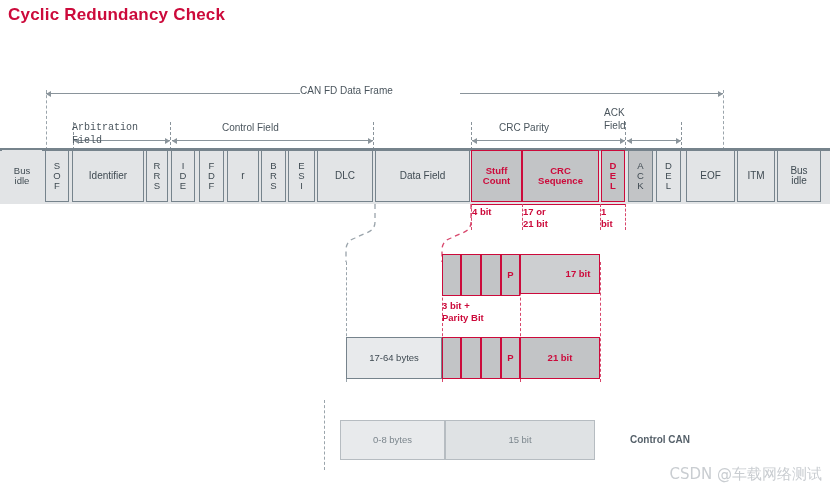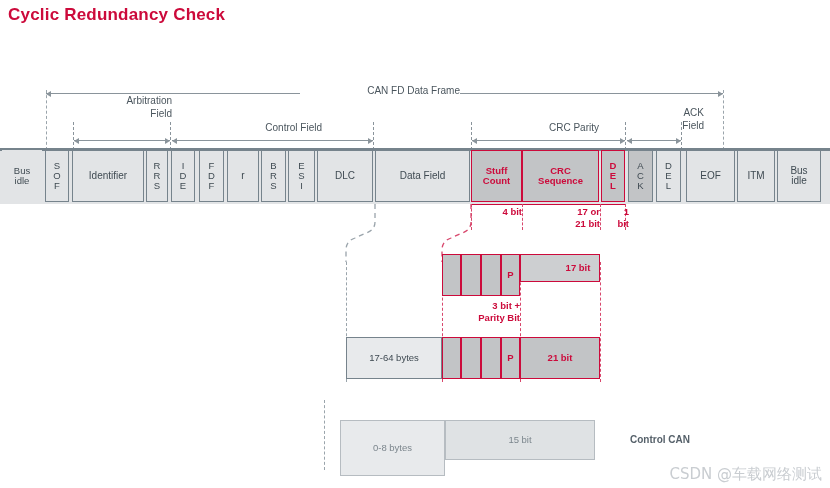--- a/index.html
+++ b/index.html
@@ -51,21 +51,21 @@
     border-top:3px solid transparent;border-bottom:3px solid transparent;
   }
   .arrow::before{left:0;border-right:5px solid #8a949b;}
   .arrow::after{right:0;border-left:5px solid #8a949b;}
 
   .vdash{position:absolute;width:0;border-left:1.2px dashed #9aa4ab;}
   .vdash.red{border-left-color:#d8476c;}
   .vdash.tick{border-left-color:#8a949b;}
 
   .alabel{
-    position:absolute;font-size:10px;color:#4a555d;text-align:right;
+    position:absolute;font-size:10px;color:#4a555d;text-align:left;
     line-height:1.25;
   }
   .alabel.red{color:#cc0a3b;font-weight:bold;font-size:9.5px;}
 
   .hline{position:absolute;height:1.4px;background:#cc0a3b;}
 
   
   .conn{position:absolute;}
 
   .classic-label{
@@ -85,21 +85,21 @@
   <div class="title">Cyclic Redundancy Check</div>
 
   <div class="vdash" style="left:46px;top:90px;height:60px;"></div>
   <div class="vdash" style="left:723px;top:90px;height:60px;"></div>
   <div class="arrow" style="left:46px;top:93px;width:677px;"></div>
   <div class="alabel" style="left:300px;top:85px;width:160px;background:#fff;">CAN FD Data Frame</div>
 
   <div class="vdash tick" style="left:73px;top:122px;height:28px;"></div>
   <div class="vdash tick" style="left:170px;top:122px;height:28px;"></div>
   <div class="arrow" style="left:74px;top:140px;width:96px;"></div>
-  <div class="alabel" style="left:72px;top:95px;width:100px;">
+  <div class="alabel" style="left:72px;top:122px;width:100px;font-family:Liberation Mono, monospace;">
     <span>Arbitration</span><br>
     <span>Field</span>
   </div>
 
   <div class="vdash tick" style="left:373px;top:122px;height:28px;"></div>
   <div class="arrow" style="left:172px;top:140px;width:201px;"></div>
   <div class="alabel" style="left:222px;top:122px;width:100px;">Control Field</div>
 
   <div class="vdash tick" style="left:471px;top:122px;height:28px;"></div>
   <div class="vdash tick" style="left:625px;top:122px;height:28px;"></div>
@@ -250,34 +250,34 @@
 
   <div class="vdash red" style="left:442px;top:262px;height:120px;"></div>
   <div class="vdash red" style="left:520px;top:262px;height:120px;"></div>
   <div class="vdash red" style="left:600px;top:262px;height:120px;"></div>
   <div class="vdash" style="left:346px;top:262px;height:120px;"></div>
 
   <div class="cell red" style="left:442px;top:254px;width:19px;height:42px;"></div>
   <div class="cell red" style="left:461px;top:254px;width:20px;height:42px;"></div>
   <div class="cell red" style="left:481px;top:254px;width:20px;height:42px;"></div>
   <div class="cell red" style="left:501px;top:254px;width:19px;height:42px;">P</div>
-  <div class="cell red" style="left:520px;top:254px;width:80px;height:28px;background:#cdcfd1;padding-left:36px;">17 bit</div>
+  <div class="cell red" style="left:520px;top:254px;width:80px;height:40px;background:#cdcfd1;padding-left:36px;">17 bit</div>
 
   <div class="alabel red" style="left:442px;top:300px;width:78px;">
     <span>3 bit +</span><br>
     <span>Parity Bit</span>
   </div>
 
   <div class="cell light" style="left:346px;top:337px;width:96px;height:42px;">17-64 bytes</div>
   <div class="cell red" style="left:442px;top:337px;width:19px;height:42px;"></div>
   <div class="cell red" style="left:461px;top:337px;width:20px;height:42px;"></div>
   <div class="cell red" style="left:481px;top:337px;width:20px;height:42px;"></div>
   <div class="cell red" style="left:501px;top:337px;width:19px;height:42px;">P</div>
   <div class="cell red" style="left:520px;top:337px;width:80px;height:42px;background:#c2c4c6;">21 bit</div>
 
   <div class="vdash" style="left:324px;top:400px;height:70px;"></div>
-  <div class="cell light" style="left:340px;top:420px;width:105px;height:56px;border-color:#b6bcc1;color:#7c868d;">0-8 bytes</div>
+  <div class="cell light" style="left:340px;top:420px;width:105px;height:40px;border-color:#b6bcc1;color:#7c868d;">0-8 bytes</div>
   <div class="cell light" style="left:445px;top:420px;width:150px;height:40px;border-color:#b6bcc1;color:#7c868d;background:#dfe2e4;">15 bit</div>
   <div class="classic-can-caption classic-label" style="left:630px;top:434px;">Control CAN</div>
 
   <div class="watermark">CSDN @车载网络测试</div>
 
 </div>
 
 </body></html>

